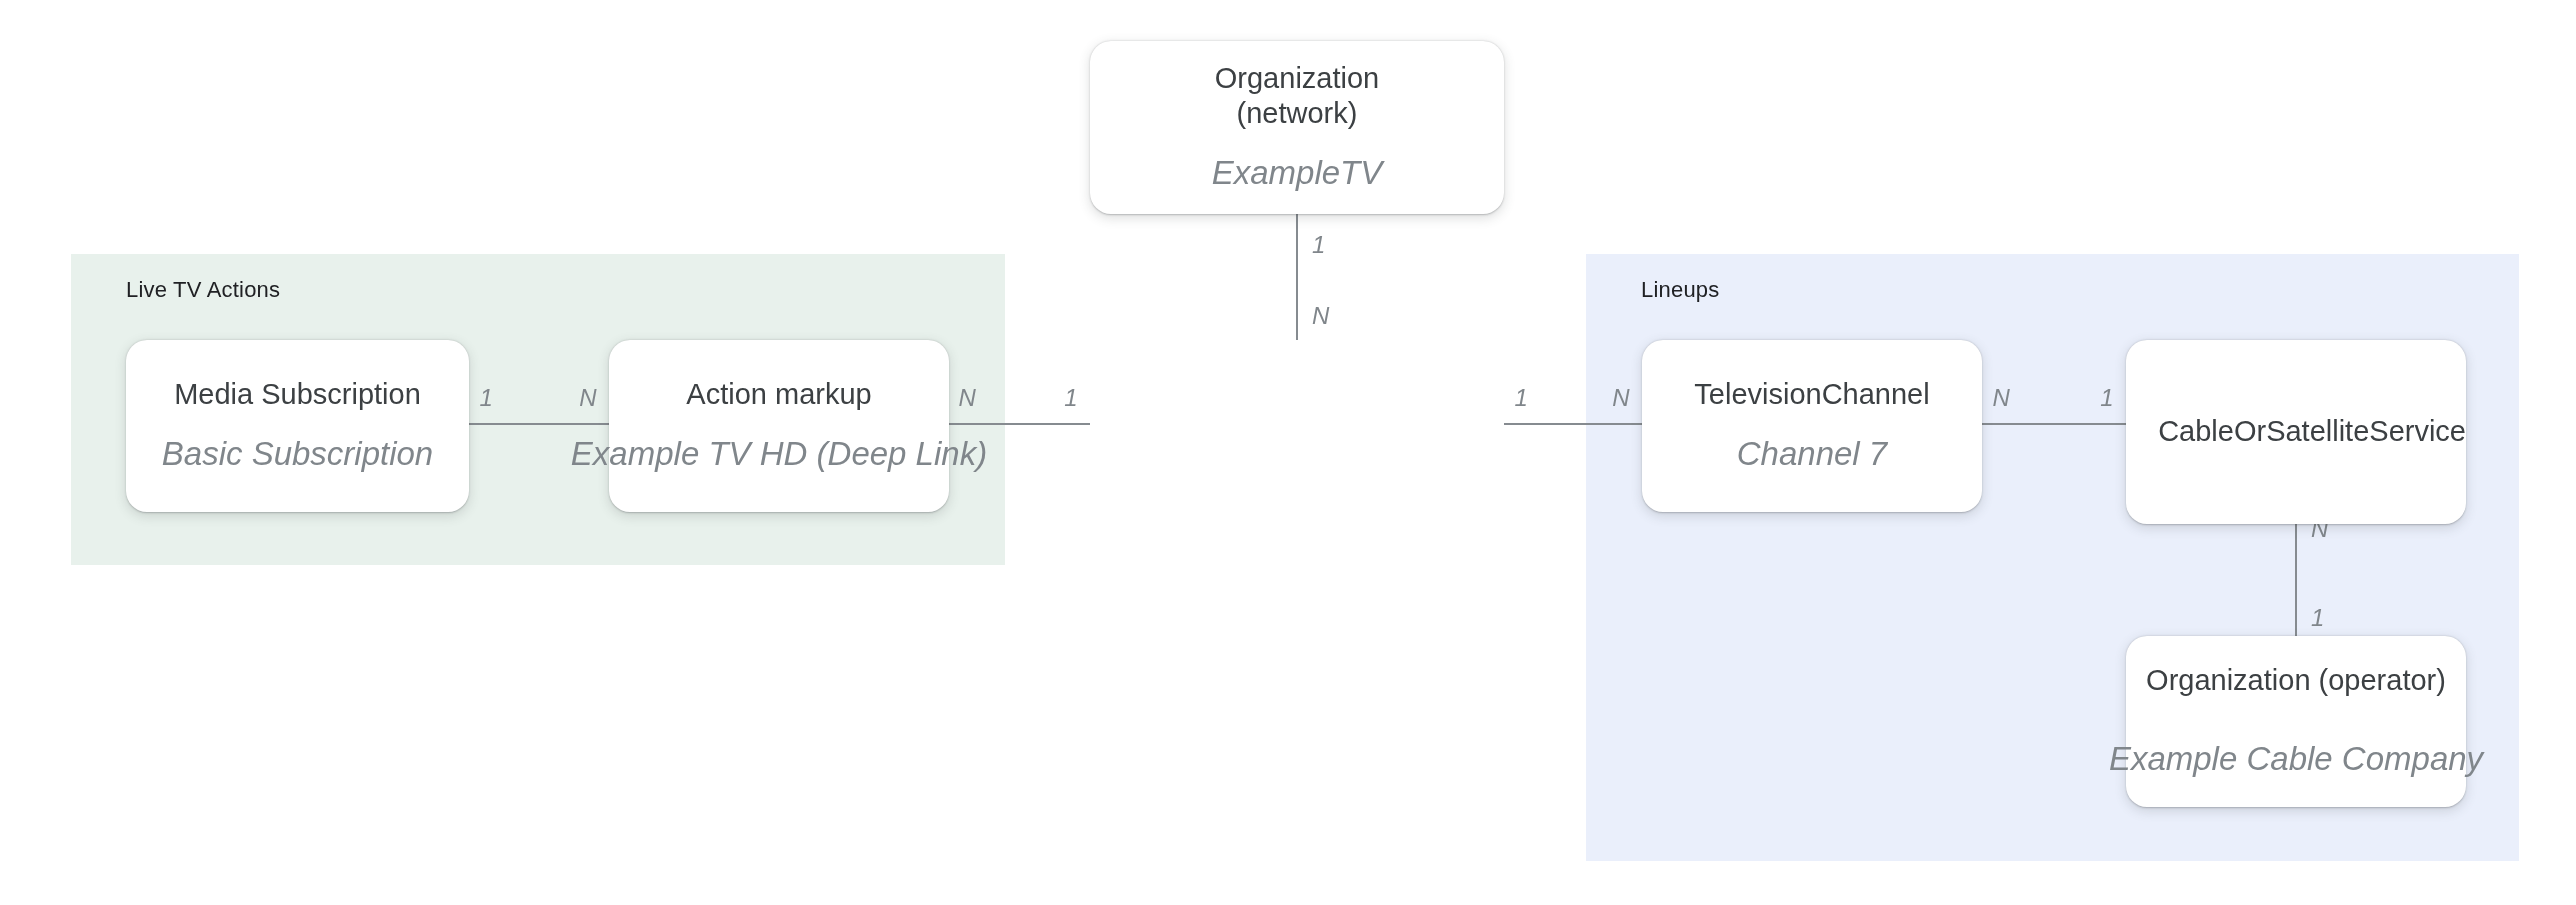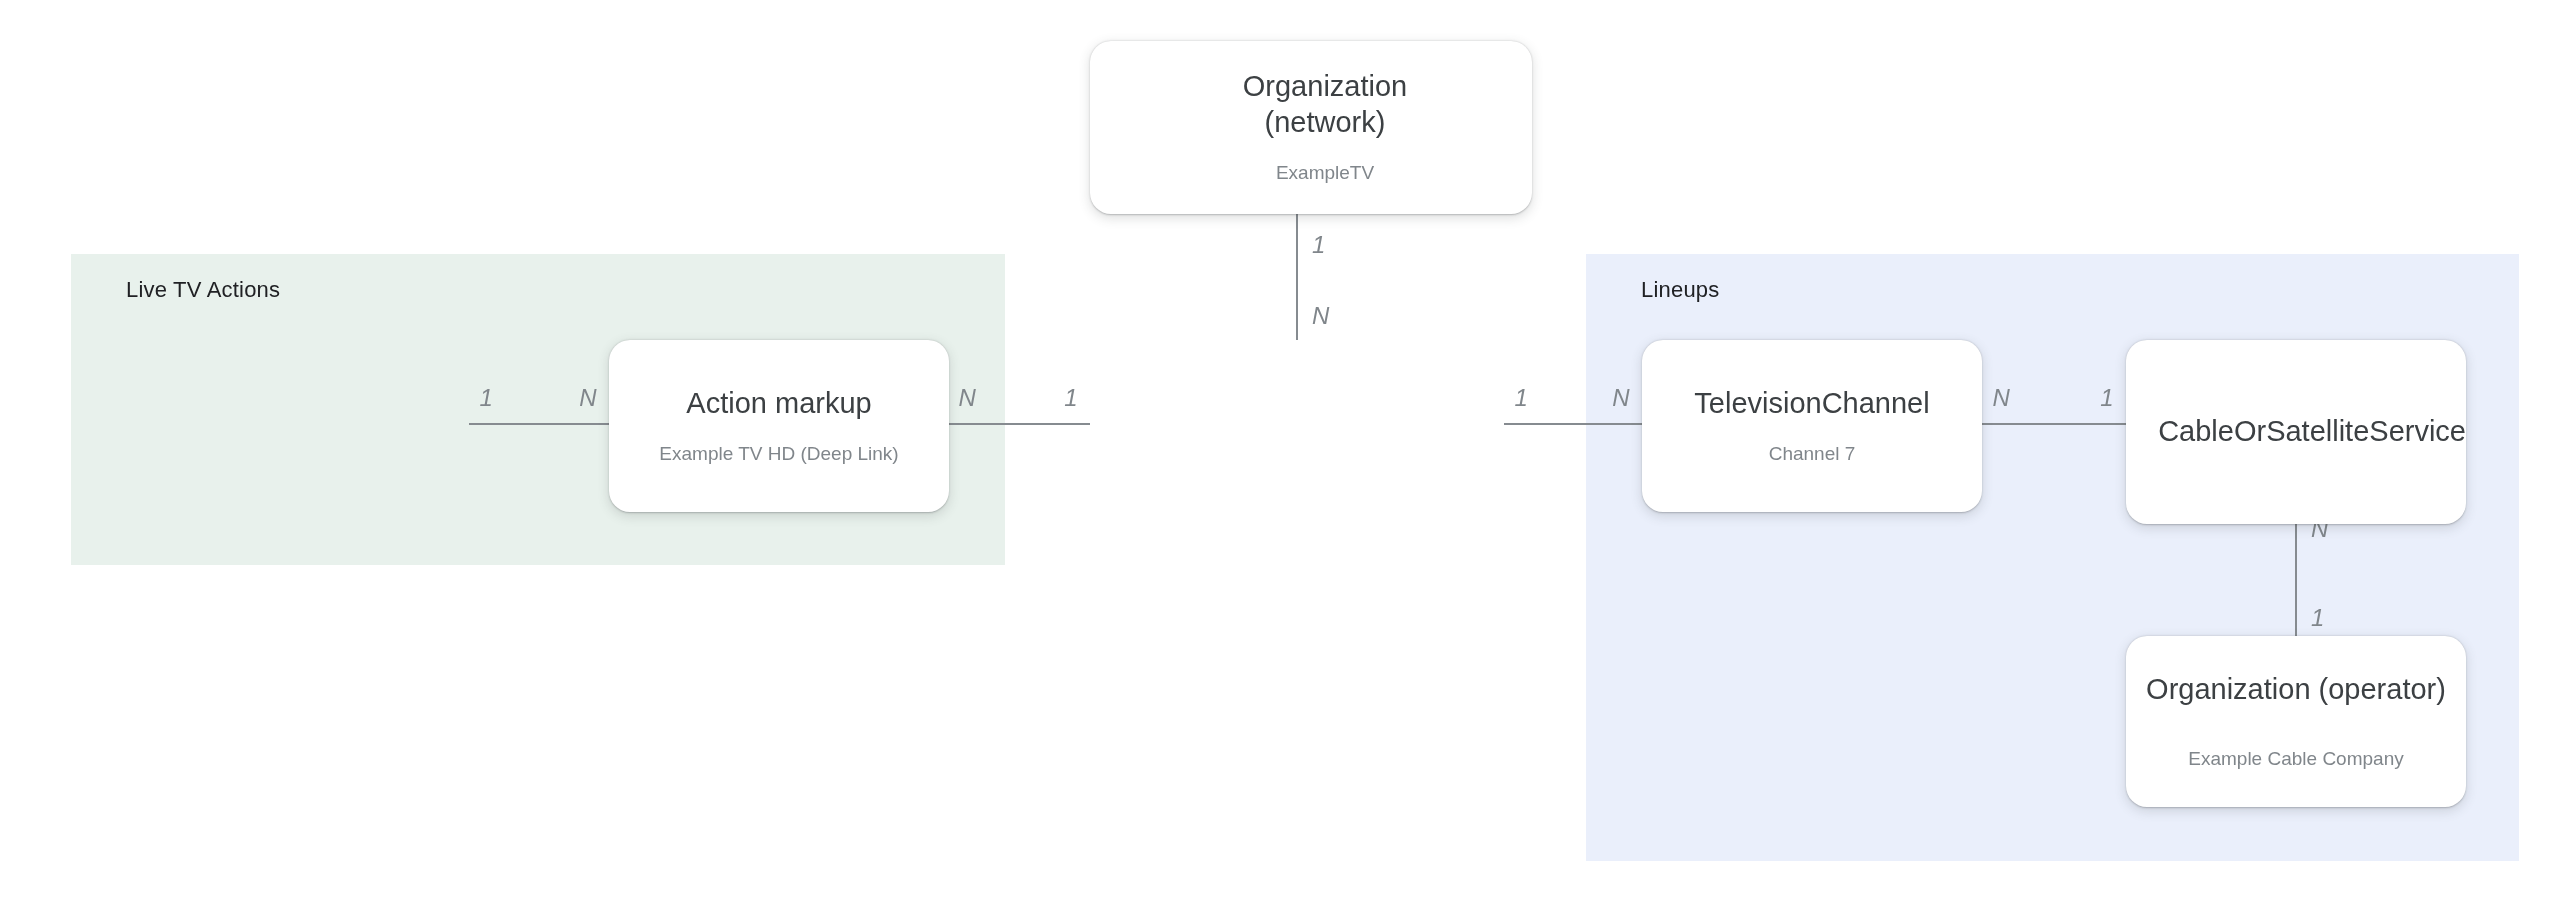--- a/index.html
+++ b/index.html
@@ -51,27 +51,28 @@
     justify-content: center;
     text-align: center;
   }
   .node-title {
     font-size: 29px;
     line-height: 1.22;
     color: #3c4043;
     white-space: pre;
   }
   .node-subtitle {
-    font-size: 19px;
+    font-size: 33px;
     line-height: 1.28;
     color: #80868b;
     margin-top: 21px;
     white-space: pre;
+    font-style: italic;
   }
-  .node--org-network        { left: 1090px; top:  41px; width: 414px; height: 173px; padding-left: 28px; }
+  .node--org-network        { left: 1090px; top:  41px; width: 414px; height: 173px; }
   .node--media-subscription { left:  126px; top: 340px; width: 343px; height: 172px; }
   .node--action-markup      { left:  609px; top: 340px; width: 340px; height: 172px; }
   .node--broadcast-service  { left: 1090px; top: 340px; width: 414px; height: 172px; }
   .node--television-channel { left: 1642px; top: 340px; width: 340px; height: 172px; }
   .node--cable-service      { left: 2126px; top: 340px; width: 340px; height: 184px; align-items: flex-end; }
   .node--org-operator       { left: 2126px; top: 636px; width: 340px; height: 171px; gap: 19px; }
 
   
   .edge { position: absolute; }
   .edge .line {
@@ -153,20 +154,24 @@
     <span class="card card--from">N</span>
     <span class="card card--to">1</span>
   </div>
 
   <div class="node node--org-network">
     <div class="node-title">Organization
 (network)</div>
     <div class="node-subtitle">ExampleTV</div>
   </div>
 
+  <div class="node node--media-subscription">
+    <div class="node-title">Media Subscription</div>
+    <div class="node-subtitle">Basic Subscription</div>
+  </div>
 
   <div class="node node--action-markup">
     <div class="node-title">Action markup</div>
     <div class="node-subtitle">Example TV HD (Deep Link)</div>
   </div>
 
 
   <div class="node node--television-channel">
     <div class="node-title">TelevisionChannel</div>
     <div class="node-subtitle">Channel 7</div>

